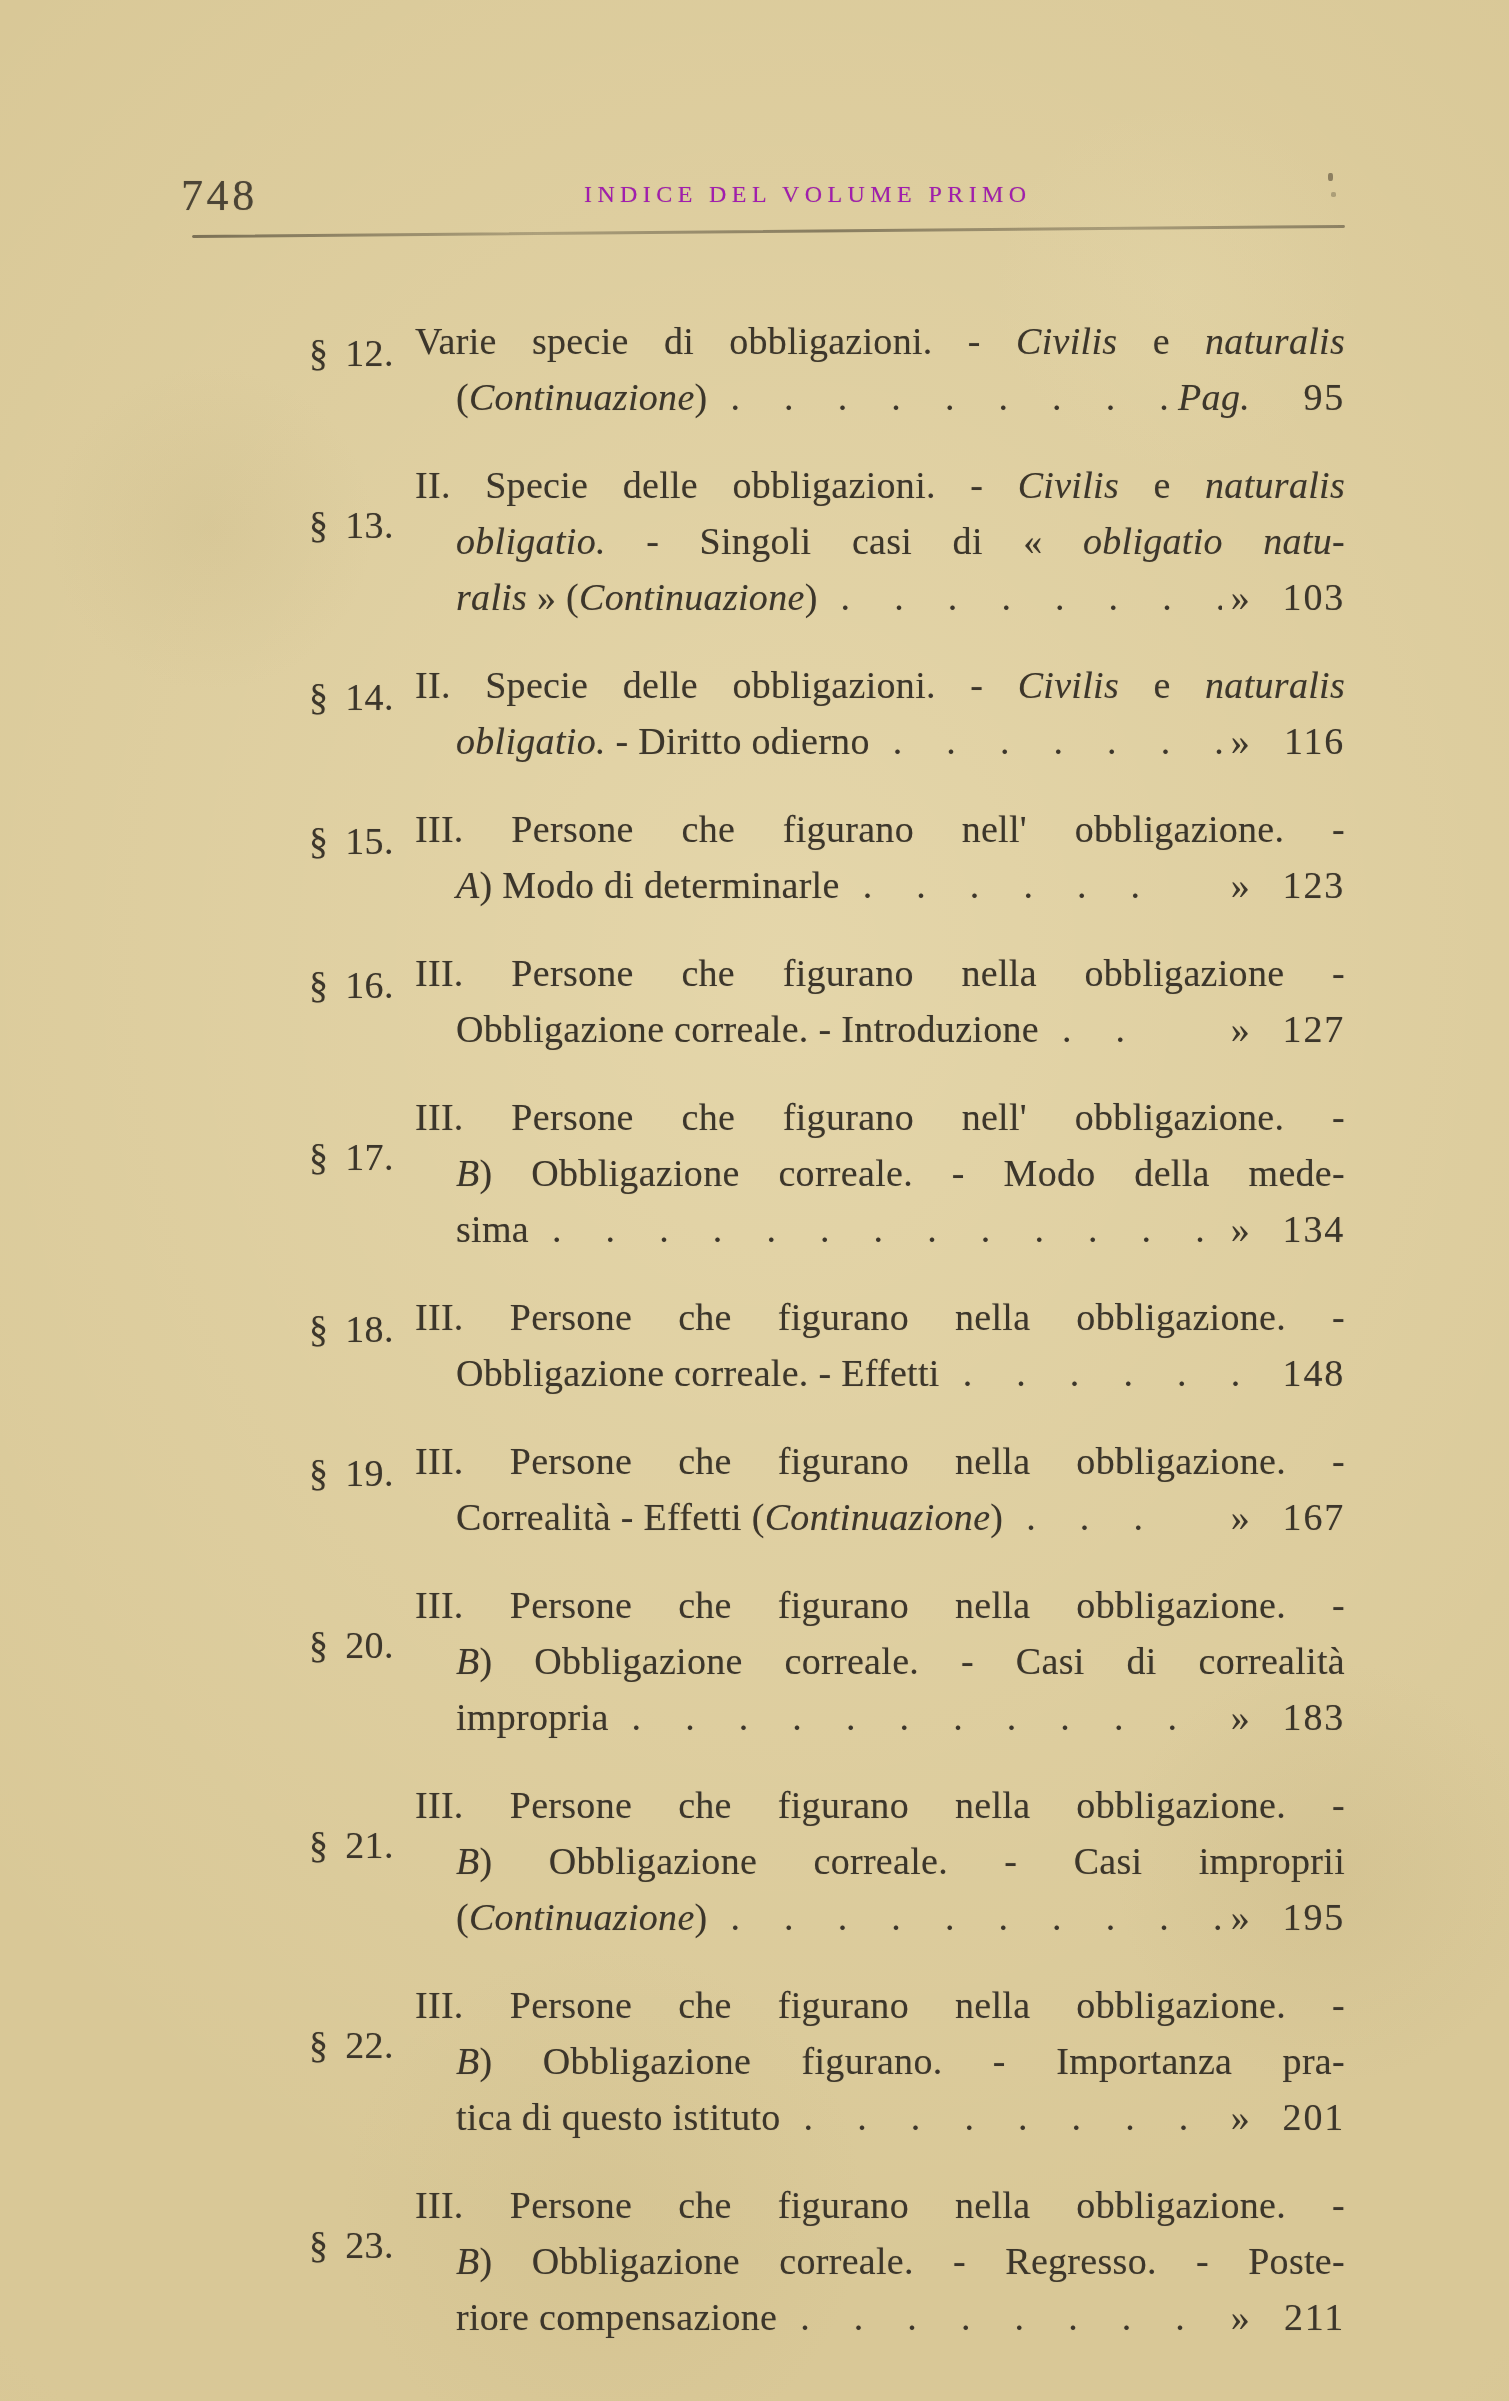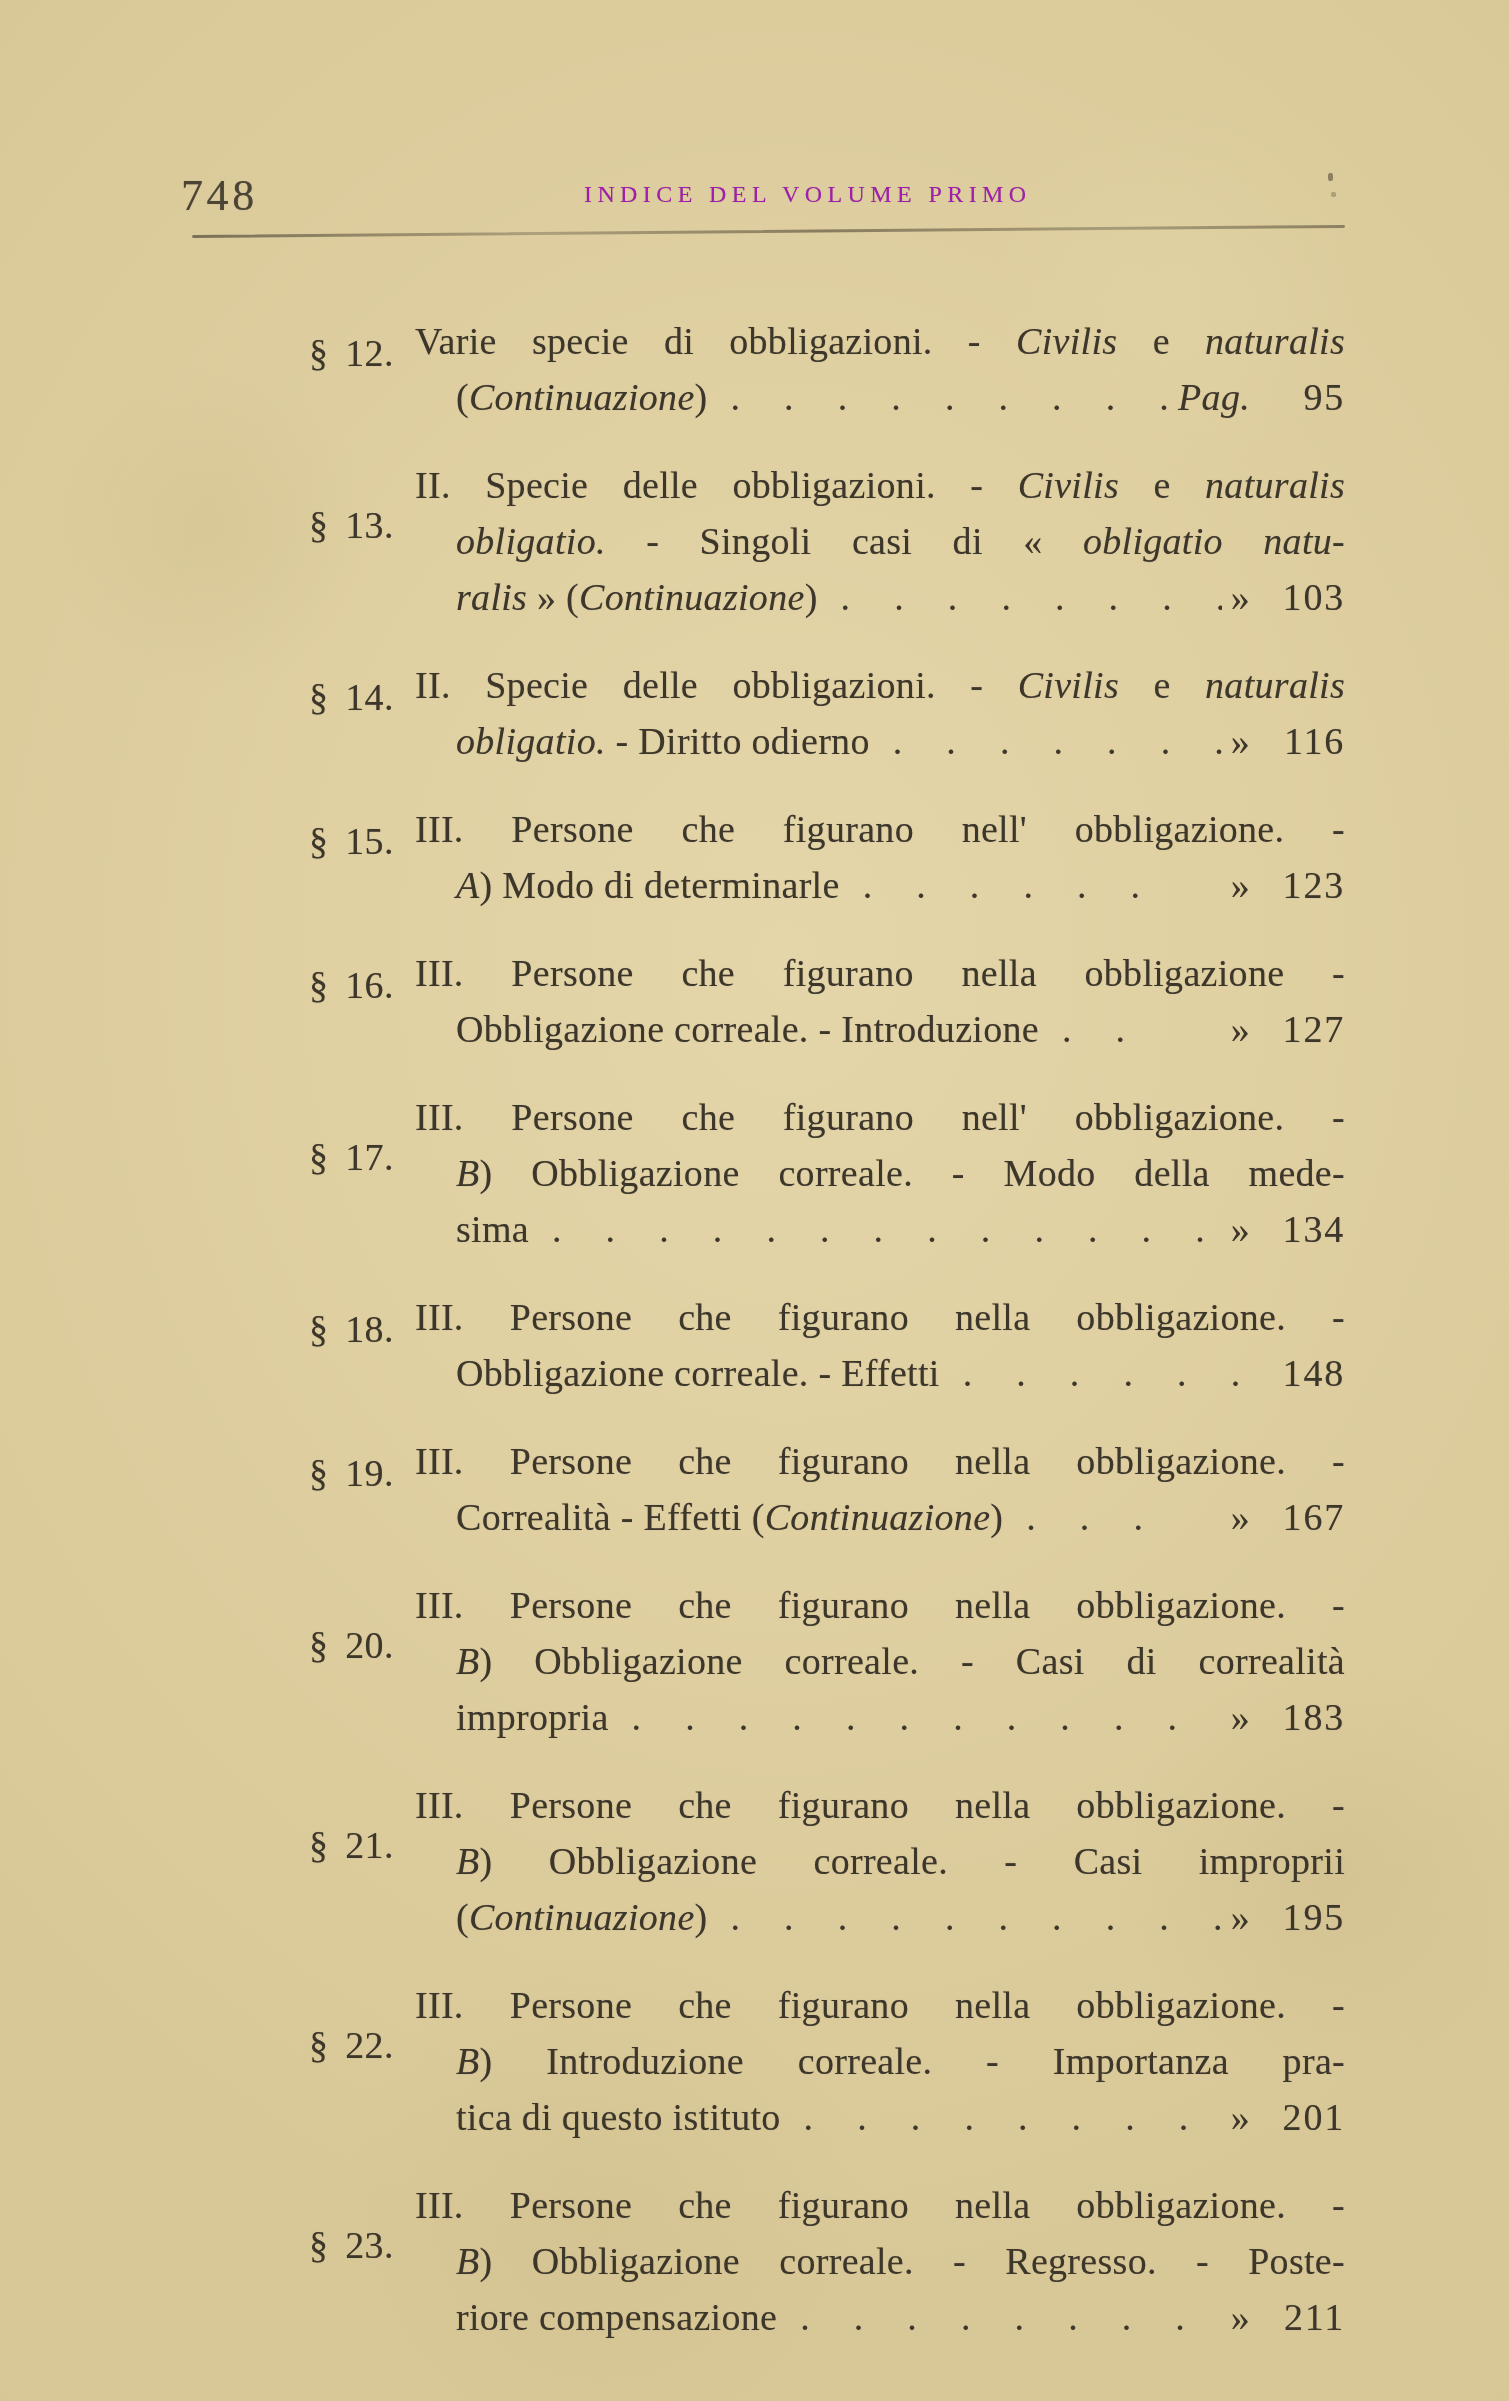--- a/index.html
+++ b/index.html
@@ -209,21 +209,21 @@
           <span class="ref">»</span>
           <span class="pagenum">195</span>
         </div>
       </div>
   </div>
 
   <div class="entry">
     <span class="entry-label">§ 22.</span>
     <div class="entry-body">
         <div class="line line-first"><span class="line-text"><span>III. Persone che figurano nella obbligazione. -</span></span></div>
-        <div class="line line-cont"><span class="line-text"><i>B</i><span>) Introduzione correale. - Importanza pra-</span></span></div>
+        <div class="line line-cont"><span class="line-text"><i>B</i><span>) Obbligazione figurano. - Importanza pra-</span></span></div>
         <div class="line line-cont line-leader">
           <span class="line-text"><span>tica di questo istituto</span></span>
           <span class="leader">. . . . . . . .</span>
           <span class="ref">»</span>
           <span class="pagenum">201</span>
         </div>
       </div>
   </div>
 
   <div class="entry">

